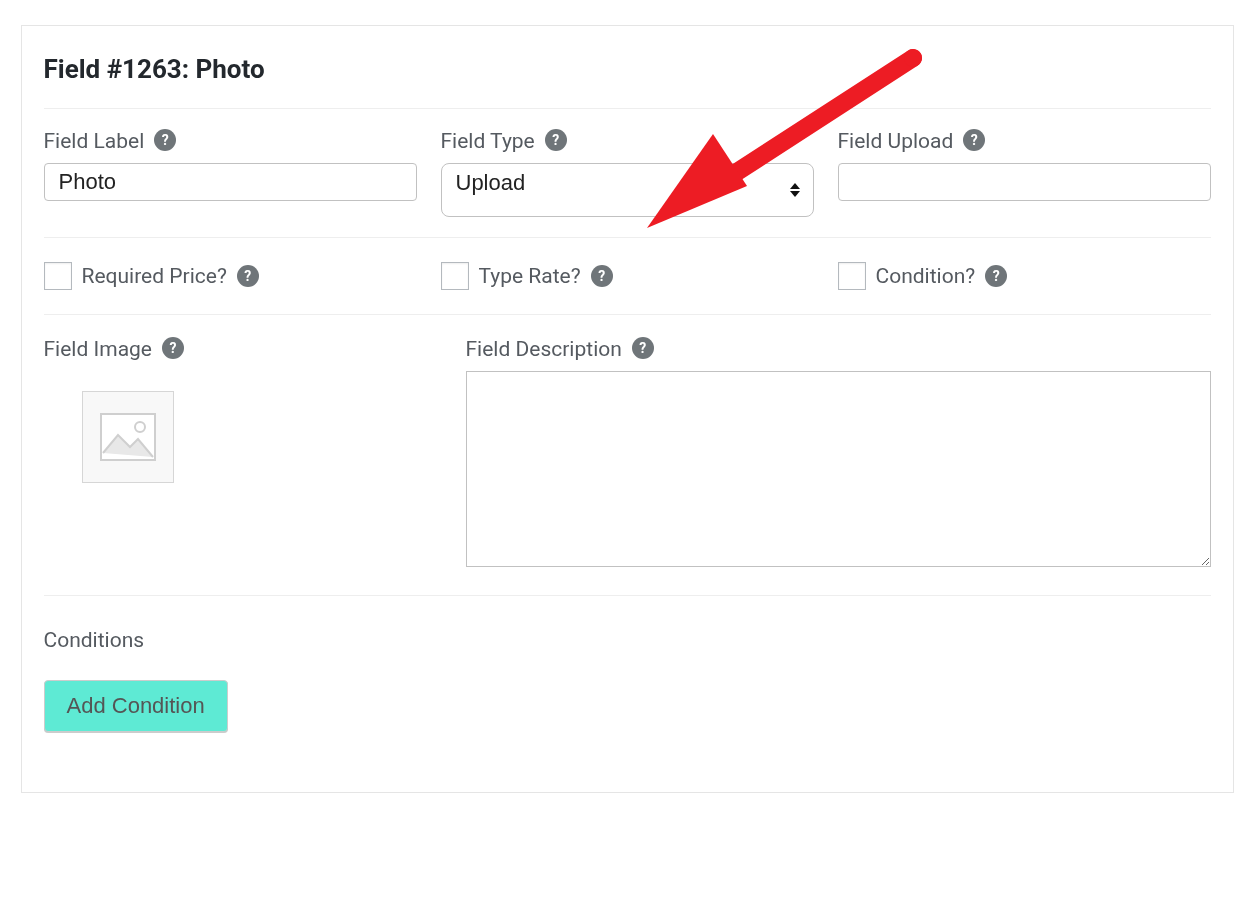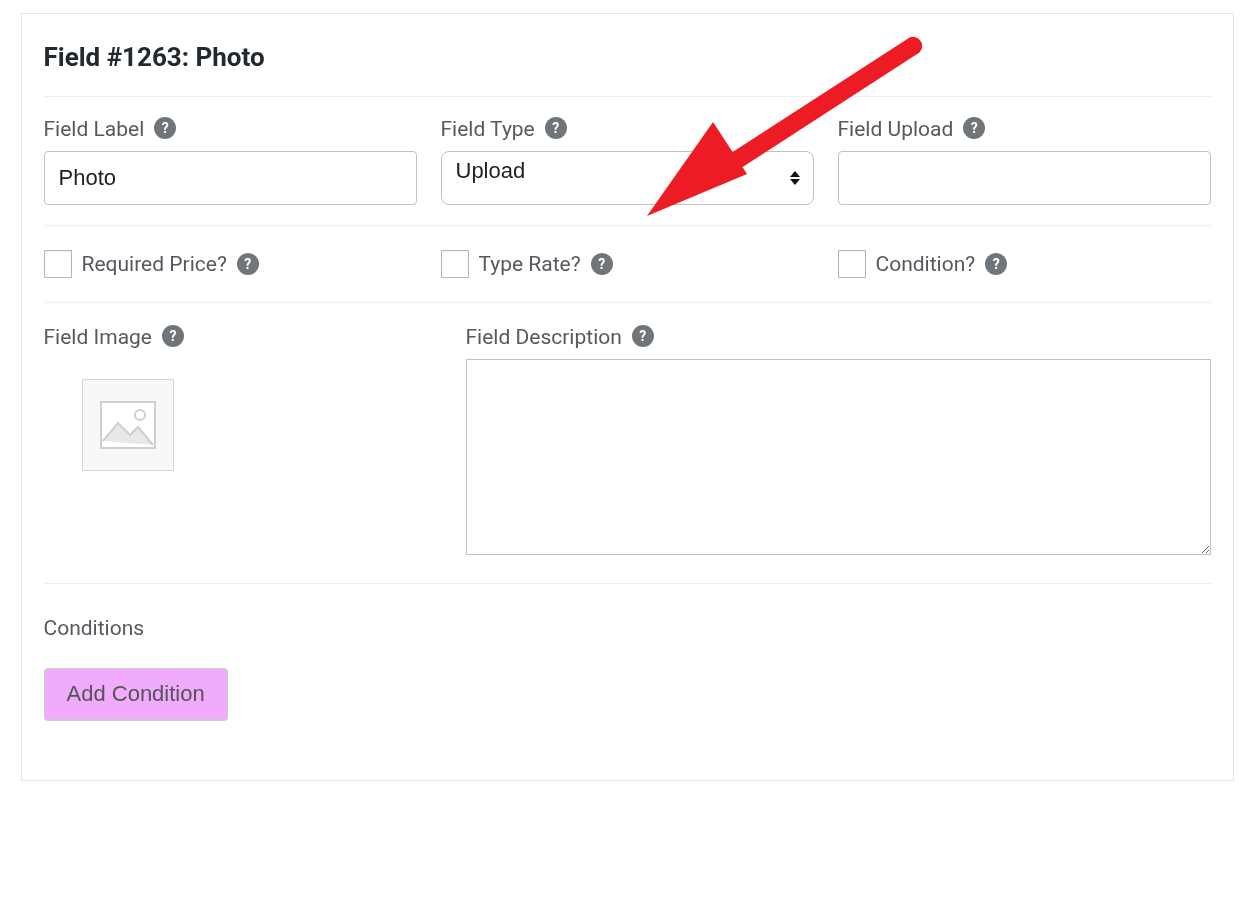--- a/index.html
+++ b/index.html
@@ -5,21 +5,21 @@
   * { box-sizing: border-box; }
   html, body {
     margin: 0; padding: 0;
     font-family: -apple-system, BlinkMacSystemFont, "Segoe UI", Roboto, "Helvetica Neue", Arial, sans-serif;
     font-size: 16px;
     color: #32373c;
     background: #fff;
   }
   .panel {
     width: 1213px;
-    margin: 13px auto;
+    margin: 25px auto;
     border: 1px solid #e5e5e5;
     padding: 22px 22px 40px 22px;
     position: relative;
   }
   h2.field-title {
     font-size: 26px;
     font-weight: 700;
     margin: 6px 0 24px 0;
     color: #23282d;
   }
@@ -51,21 +51,21 @@
     display: inline-flex;
     align-items: center;
     justify-content: center;
     font-weight: 700;
     font-size: 14px;
     line-height: 1;
     flex-shrink: 0;
   }
   input[type=text].text-input {
     width: 100%;
-    height: 54px;
+    height: 38px;
     border: 1px solid #c1c1c1;
     border-radius: 4px;
     padding: 12px 14px;
     font-size: 22px;
     color: #222;
     background: #fff;
   }
   .select-wrap {
     position: relative;
     width: 100%;
@@ -140,21 +140,21 @@
 
   .conditions-label {
     font-size: 21px;
     color: #555a60;
     margin-bottom: 28px;
     margin-top: 6px;
   }
   button.add-condition {
     font-size: 22px;
     color: #555;
-    background: #f0abfc;
+    background: #5eead4;
     border: 1px solid #ccc;
     border-radius: 4px;
     padding: 12px 22px;
     cursor: pointer;
     box-shadow: 0 1px 0 #ccc;
   }
 
   
   .arrow-annotation {
     position: absolute;

